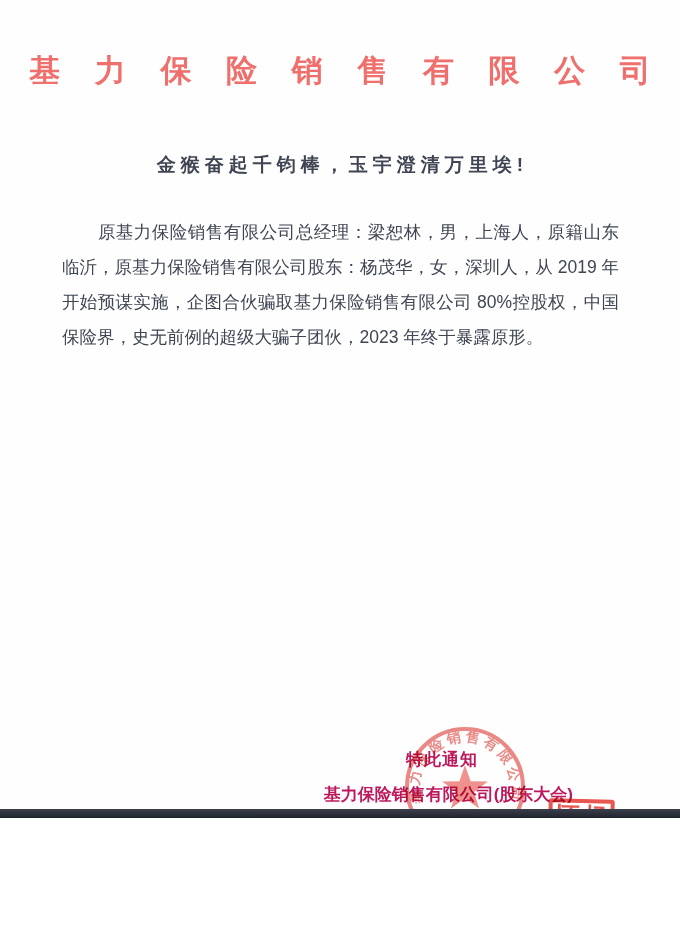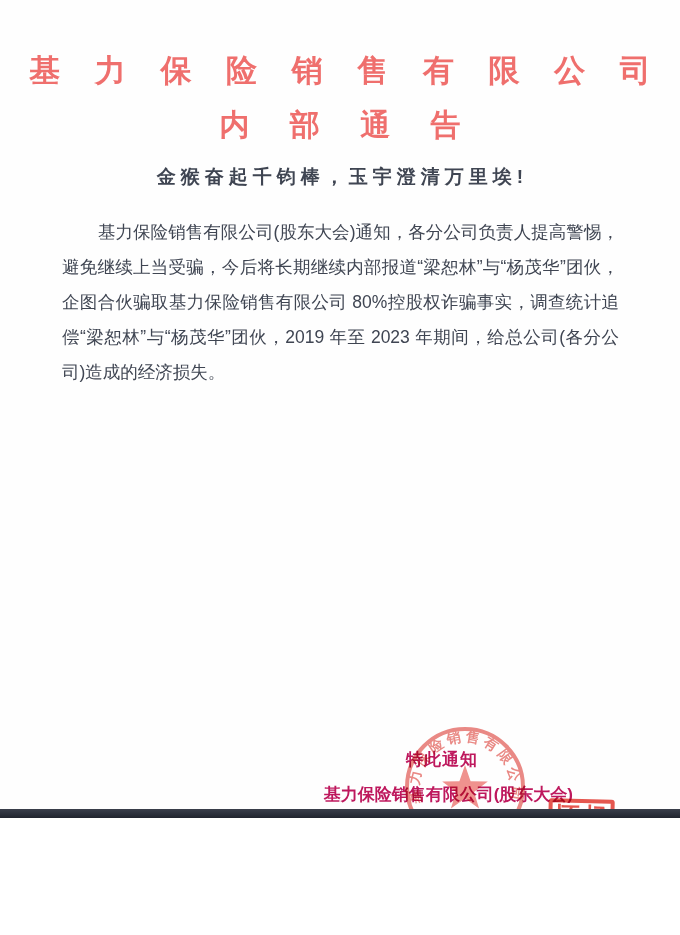--- a/index.html
+++ b/index.html
@@ -26,21 +26,21 @@
     color:#ef6f6d;
     white-space:nowrap;
   }
   .slogan{
     position:absolute;left:0;right:0;
     text-align:center;
     font-size:19px;font-weight:bold;
     color:#3f4552;
     white-space:nowrap;
   }
-  .slogan-1{top:164px;letter-spacing:5px;text-indent:5px;}
+  .slogan-1{top:152px;letter-spacing:5px;text-indent:5px;}
   .slogan-2{top:191px;letter-spacing:4px;text-indent:4px;}
   .body-text{
     position:absolute;top:215px;left:62px;width:557px;
     font-size:17.5px;line-height:35px;
     color:#3f4552;
     text-align:justify;
   }
   .body-text p{margin:0;text-indent:2.05em;}
   .closing-line{
     position:absolute;
@@ -71,26 +71,25 @@
     position:absolute;left:0;right:0;bottom:0;height:9px;
     background:linear-gradient(#3a3f4b,#20242e);
   }
 </style>
 </head>
 <body>
 
 <div class="page">
 
   <div class="doc-title-1">基 力 保 险 销 售 有 限 公 司</div>
-  <div class="doc-title-2">内 部 通 告</div>
 
   <div class="slogan slogan-1">金猴奋起千钧棒，玉宇澄清万里埃!</div>
 
   <div class="body-text">
-    <p>基力保险销售有限公司(股东大会)通知，各分公司负责人提高警惕，避免继续上当受骗，今后将长期继续内部报道“梁恕林”与“杨茂华”团伙，企图合伙骗取基力保险销售有限公司 80%控股权诈骗事实，调查统计追偿“梁恕林”与“杨茂华”团伙，2019 年至 2023 年期间，给总公司(各分公司)造成的经济损失。</p>
+    <p>原基力保险销售有限公司总经理：梁恕林，男，上海人，原籍山东临沂，原基力保险销售有限公司股东：杨茂华，女，深圳人，从 2019 年开始预谋实施，企图合伙骗取基力保险销售有限公司 80%控股权，中国保险界，史无前例的超级大骗子团伙，2023 年终于暴露原形。</p>
   </div>
 
   <div class="closing-line notice-line">特此通知</div>
   <div class="closing-line sig-line-1">基力保险销售有限公司(股东大会)</div>
   <div class="closing-line sig-line-2">基力保险销售有限公司(执行董事)杨广怀</div>
   <div class="closing-line date-line">2023 年 4 月 13 日</div>
 
   <svg class="round-seal" viewBox="-70 -70 140 140" xmlns="http://www.w3.org/2000/svg">
     <defs>
       <path id="arcTop" d="M -44 14 A 46 46 0 1 1 44 14" fill="none"></path>

